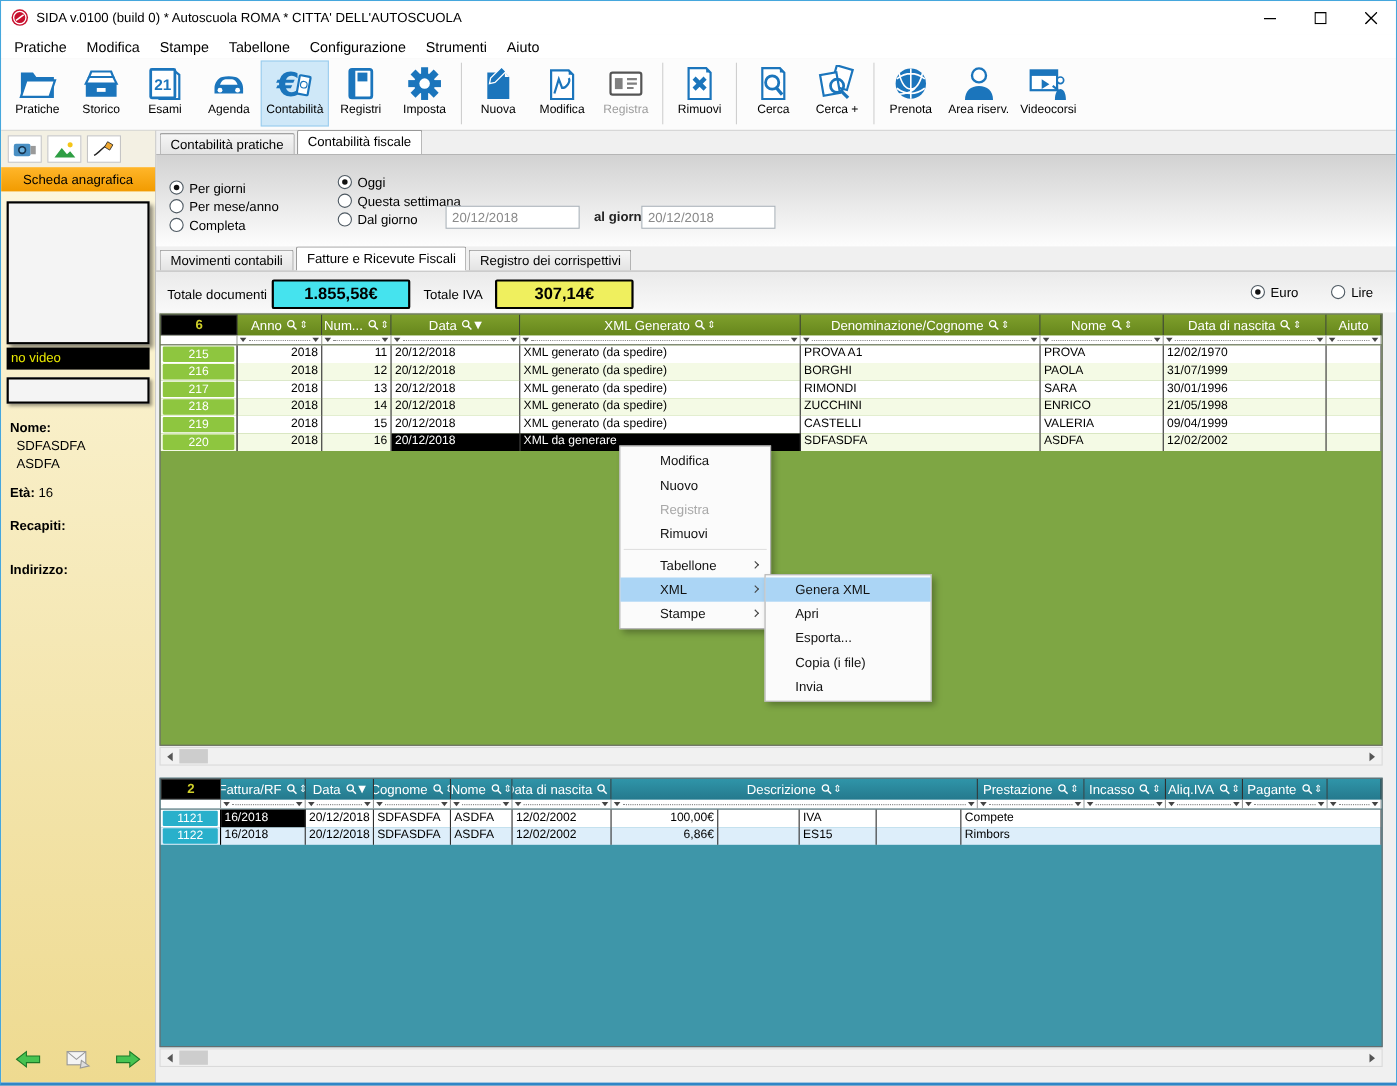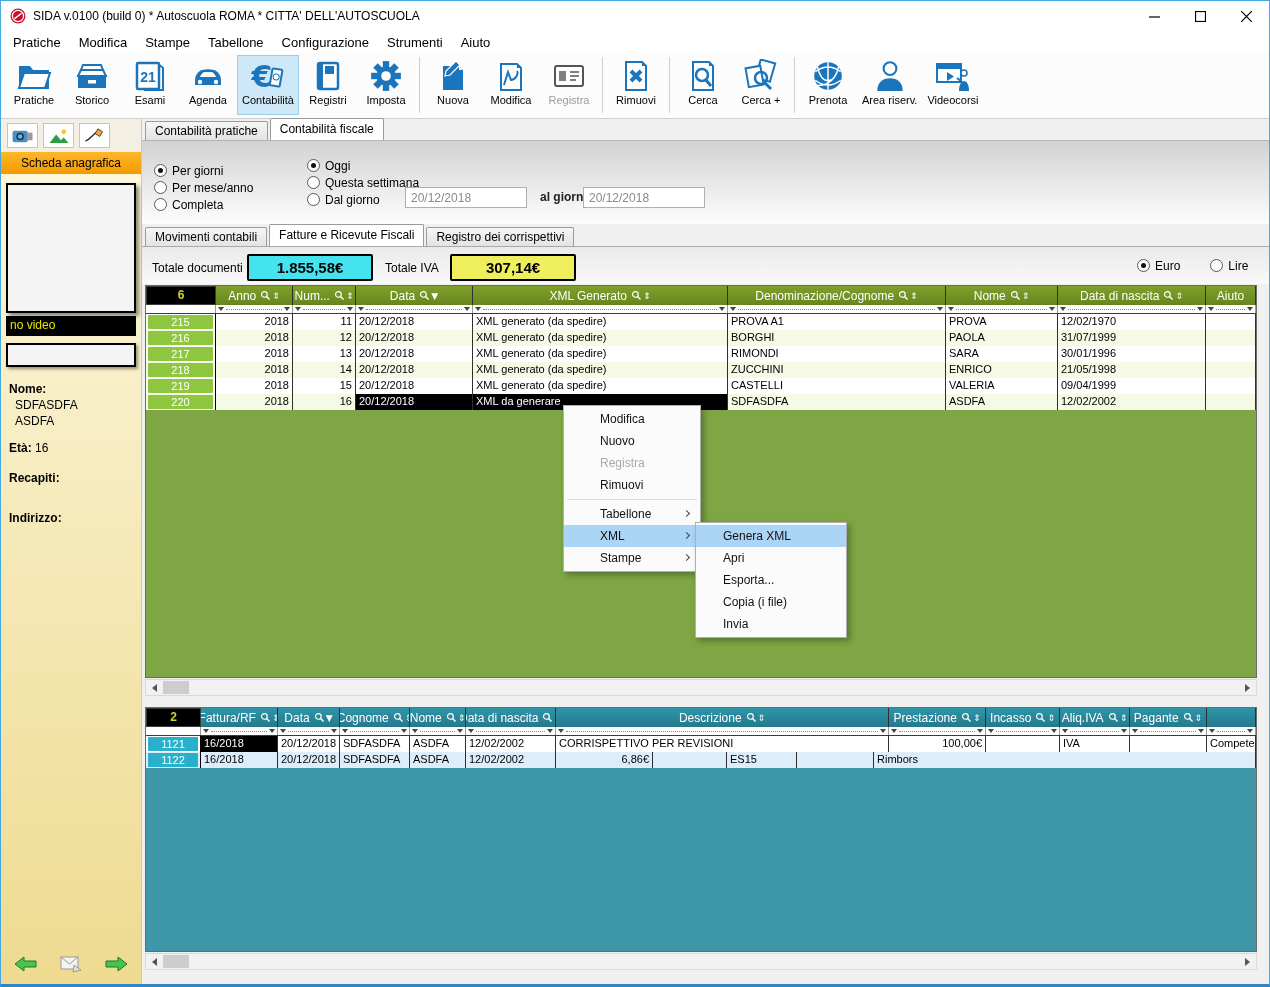--- a/index.html
+++ b/index.html
@@ -801,21 +801,20 @@
             </div>
             <div class="g-row">
               <div class="g-rnwrap" style="width: 55px;">
                 <div class="g-rnbox">1121</div>
               </div>
               <div class="g-cell sel" style="width: 77px;">16/2018</div>
               <div class="g-cell" style="width: 62px;">20/12/2018</div>
               <div class="g-cell" style="width: 70px;">SDFASDFA</div>
               <div class="g-cell" style="width: 56px;">ASDFA</div>
               <div class="g-cell" style="width: 90px;">12/02/2002</div>
-              <div class="g-cell" style="width: 333px;">CORRISPETTIVO PER REVISIONI</div>
               <div class="g-cell r" style="width: 97px;">100,00€</div>
               <div class="g-cell" style="width: 74px;"></div>
               <div class="g-cell" style="width: 70px;">IVA</div>
               <div class="g-cell" style="width: 77px;"></div>
               <div class="g-cell" style="flex: 1 1 0px;">Compete</div>
             </div>
             <div class="g-row alt">
               <div class="g-rnwrap" style="width: 55px;">
                 <div class="g-rnbox">1122</div>
               </div>

